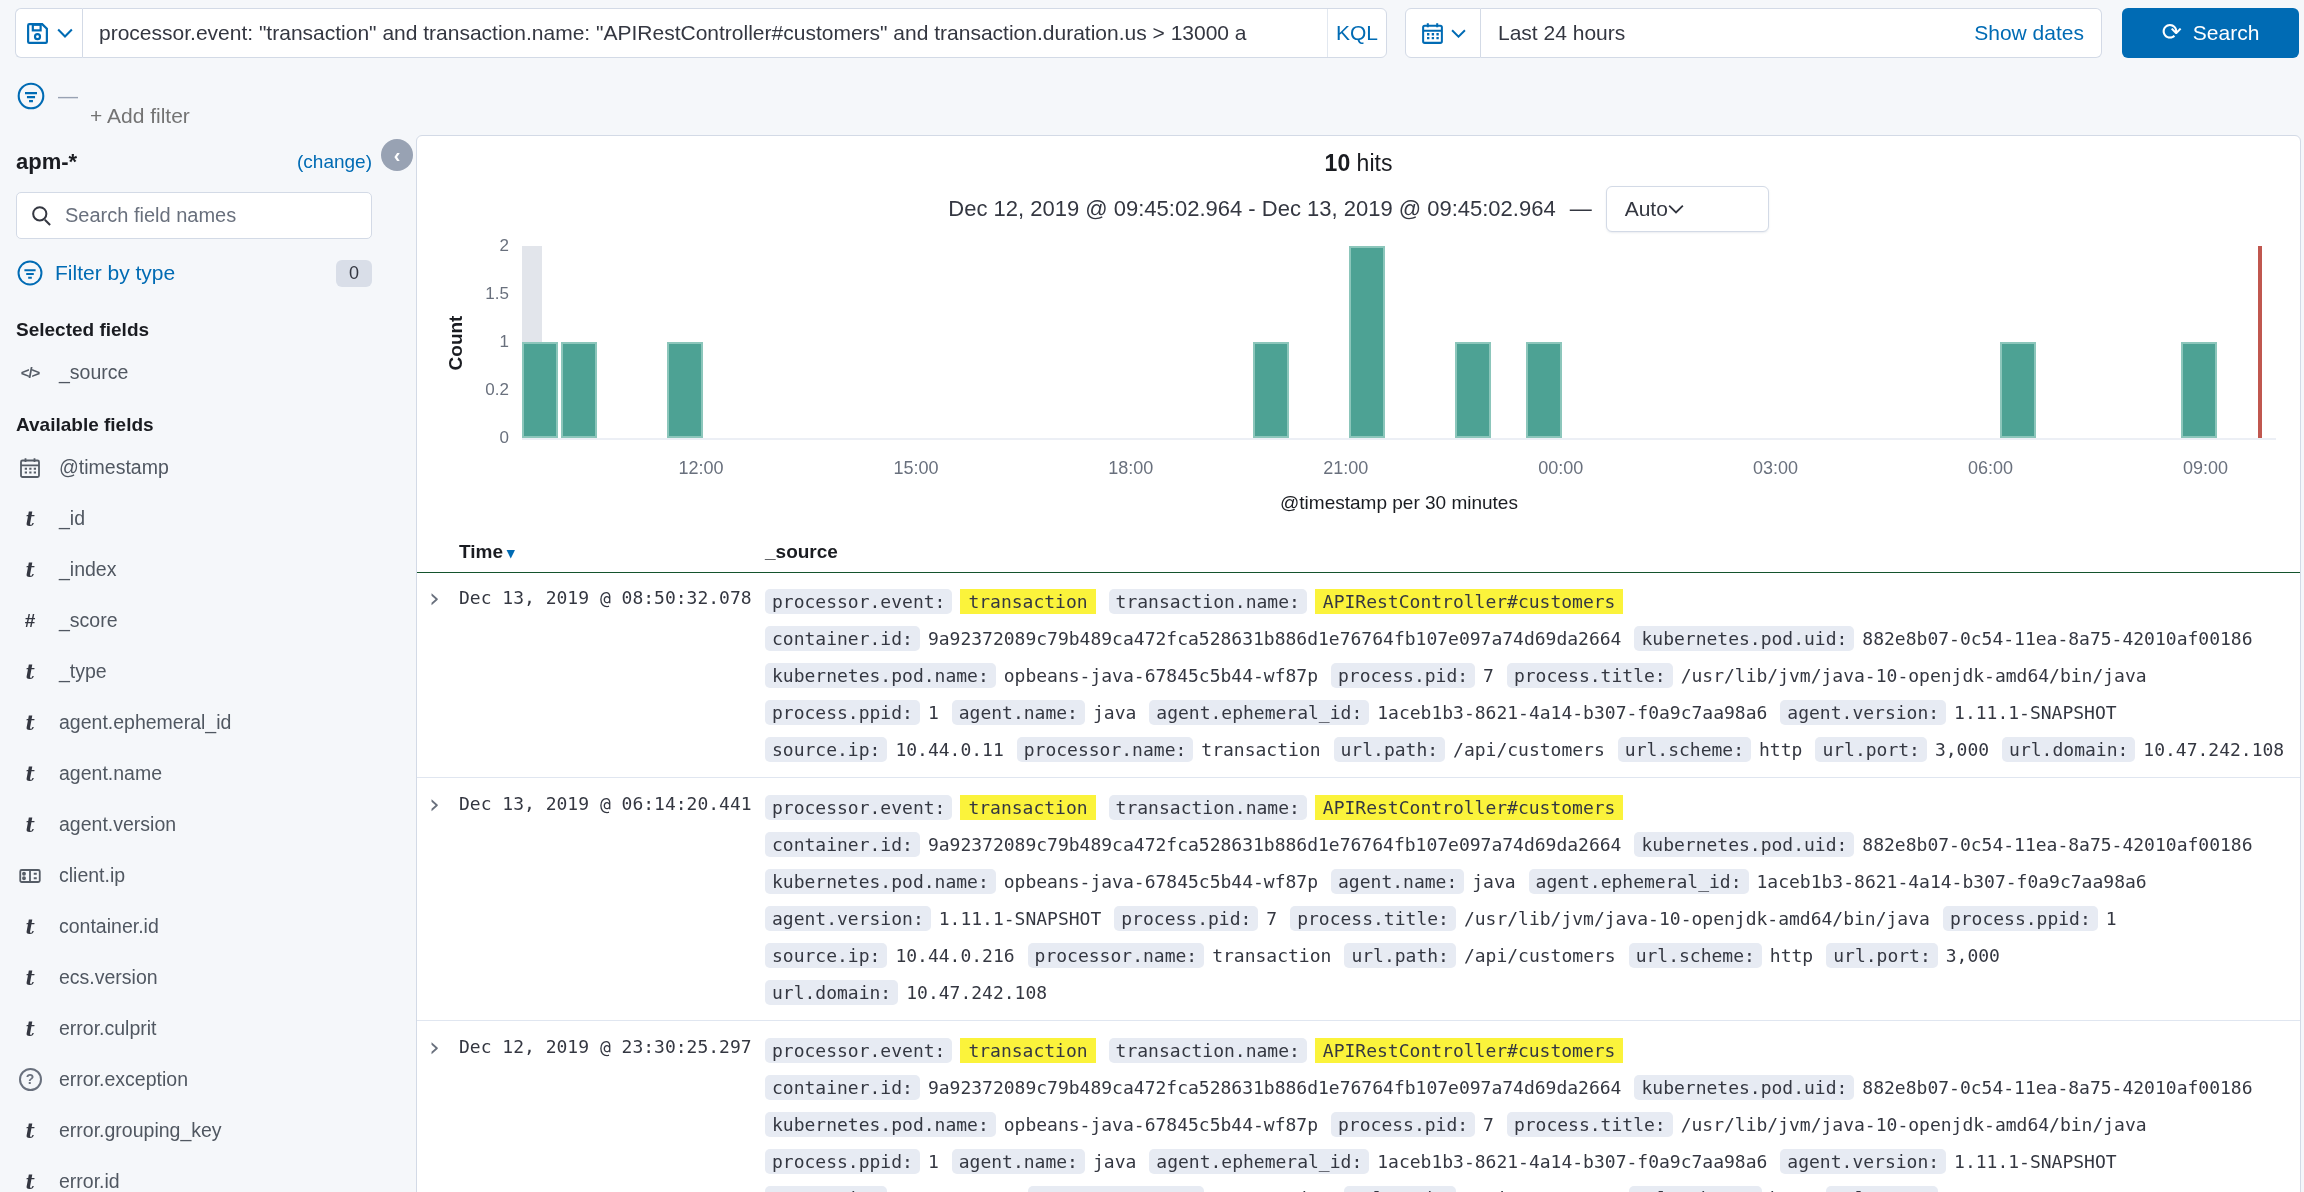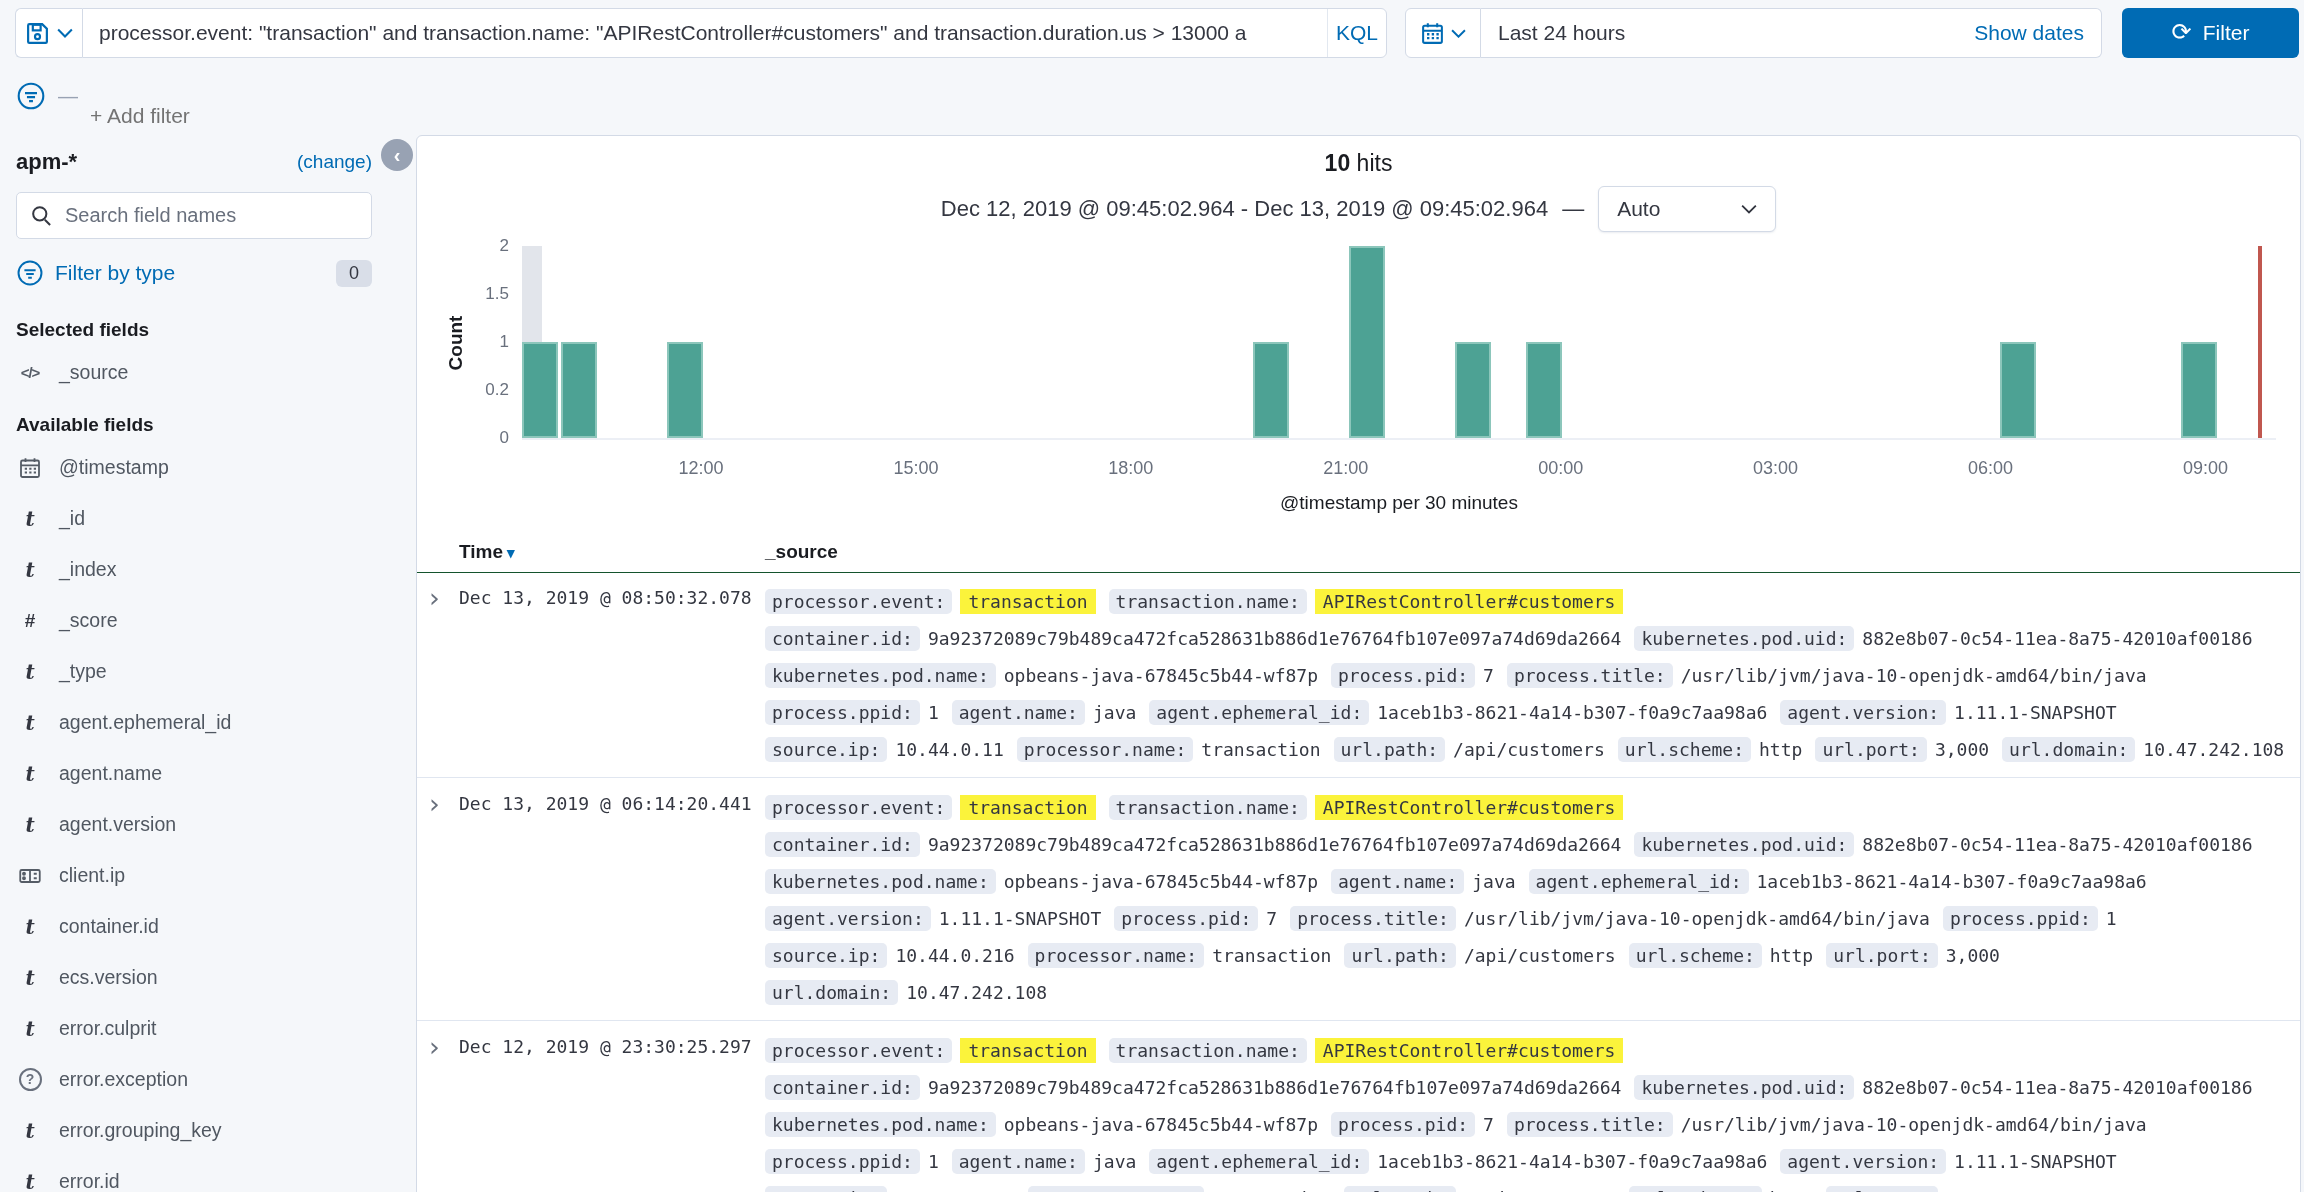--- a/index.html
+++ b/index.html
@@ -56,22 +56,22 @@
   
   .collapse-btn{position:absolute;left:381px;top:139px;width:32px;height:32px;border-radius:50%;
     background:#98a2b3;color:#fff;display:flex;align-items:center;justify-content:center;
     font-size:20px;font-weight:700;cursor:pointer;z-index:5;}
   
   .panel{position:absolute;left:416px;top:135px;width:1883px;height:1075px;background:#fff;
     border:1px solid #d3dae6;border-radius:6px;overflow:hidden;}
   .hits-line{margin-top:14px;text-align:center;font-size:23px;color:#1a1c21;}
   .hits-value{font-weight:700;}
   .range-line{margin-top:9px;display:flex;align-items:center;justify-content:center;gap:14px;font-size:22px;color:#343741;}
-  .interval-select{width:178px;height:46px;border:1px solid #d3dae6;border-radius:6px;background:#fff;
-    display:flex;align-items:center;justify-content:space-between;padding:0 18px;box-sizing:border-box;
+  .interval-select{width:163px;height:46px;border:1px solid #d3dae6;border-radius:6px;background:#fff;
+    display:flex;align-items:center;justify-content:flex-start;padding:0 18px;box-sizing:border-box;
     font-size:21px;cursor:pointer;box-shadow:0 1px 2px rgba(152,162,179,.2);}
   
   .chart-area{position:absolute;left:0;top:0;width:100%;height:400px;}
   .count-label{position:absolute;left:-16px;top:196px;width:110px;text-align:center;
     transform:rotate(-90deg);font-size:19px;font-weight:700;color:#1a1c21;}
   .ytick{position:absolute;width:56px;text-align:right;font-size:17px;color:#69707d;left:36px;}
   .plot{position:absolute;left:105px;top:110px;width:1754px;height:192px;border-bottom:2px solid #eceff5;}
   .bar{position:absolute;bottom:0;width:36px;background:#4da294;border:2px solid #8cc6bb;box-sizing:border-box;z-index:2;}
   .partial-bar{position:absolute;bottom:0;left:0;width:20px;background:#e2e5eb;z-index:1;}
   .now-line{position:absolute;bottom:0;width:4px;background:#c0574f;z-index:3;}
@@ -134,21 +134,21 @@
           </svg>
       </span>
     </div>
     <div class="date-field">
       <span>Last 24 hours</span>
       <span class="show-dates">Show dates</span>
     </div>
   </div>
   <button class="refresh-btn">
     <span class="refresh-glyph">⟳</span>
-    <span>Filter</span>
+    <span>Search</span>
   </button>
 </div>
 
 <div class="filter-row">
   <span>
     <svg width="30" height="30" viewBox="0 0 20 20" fill="none" stroke="#006bb4" stroke-width="1.4">
       <circle cx="10" cy="10" r="8.2"></circle>
       <path d="M6 8 H14 M7.3 10.7 H12.7 M8.7 13.4 H11.3" stroke-width="1.5"></path>
     </svg>
   </span>

